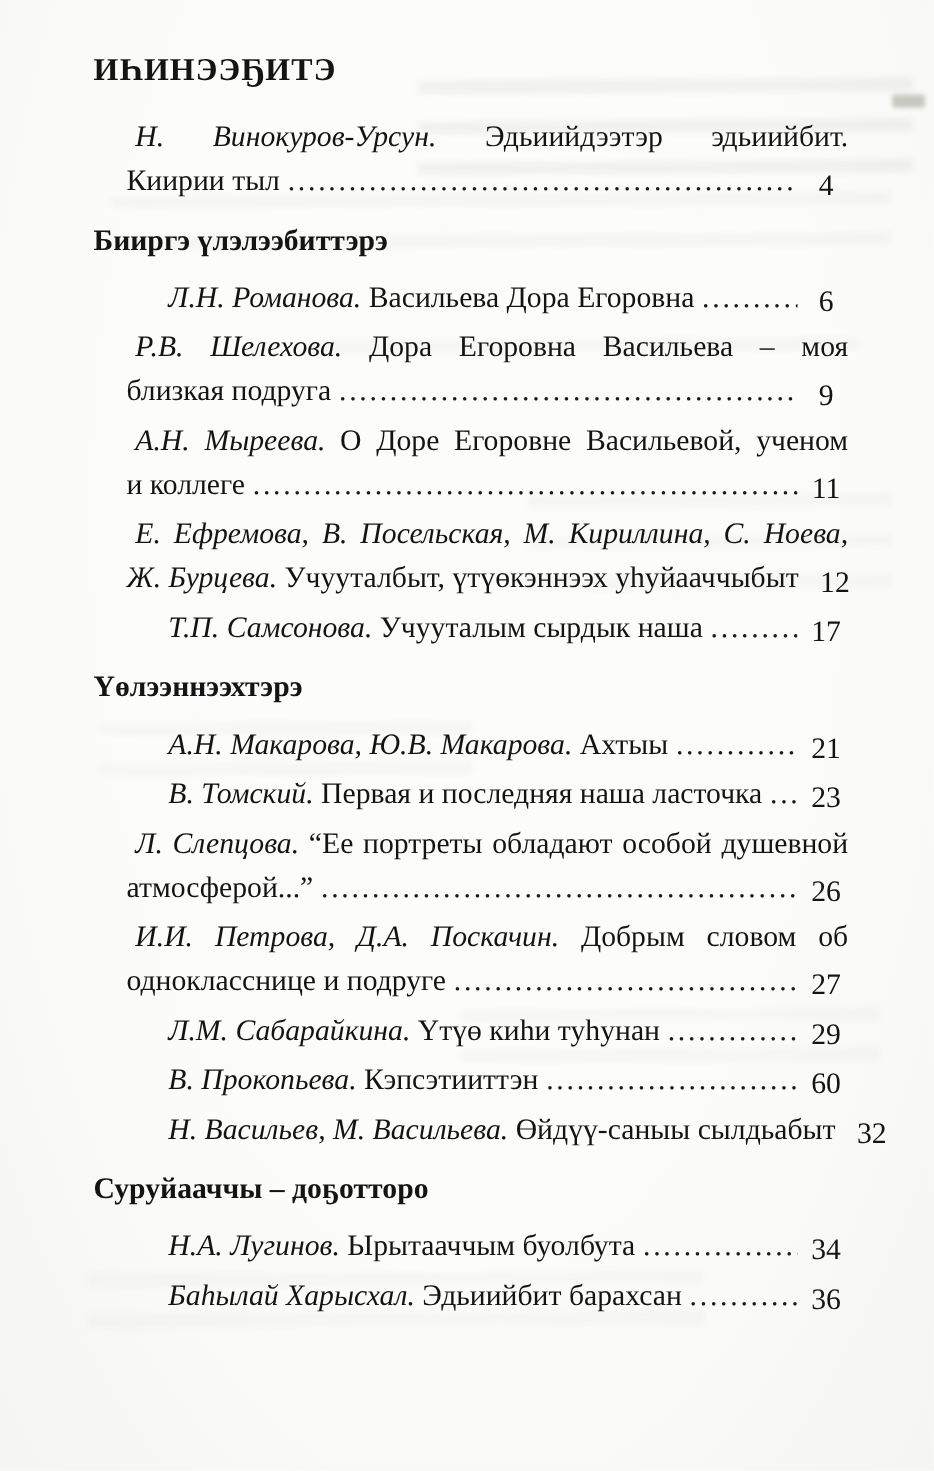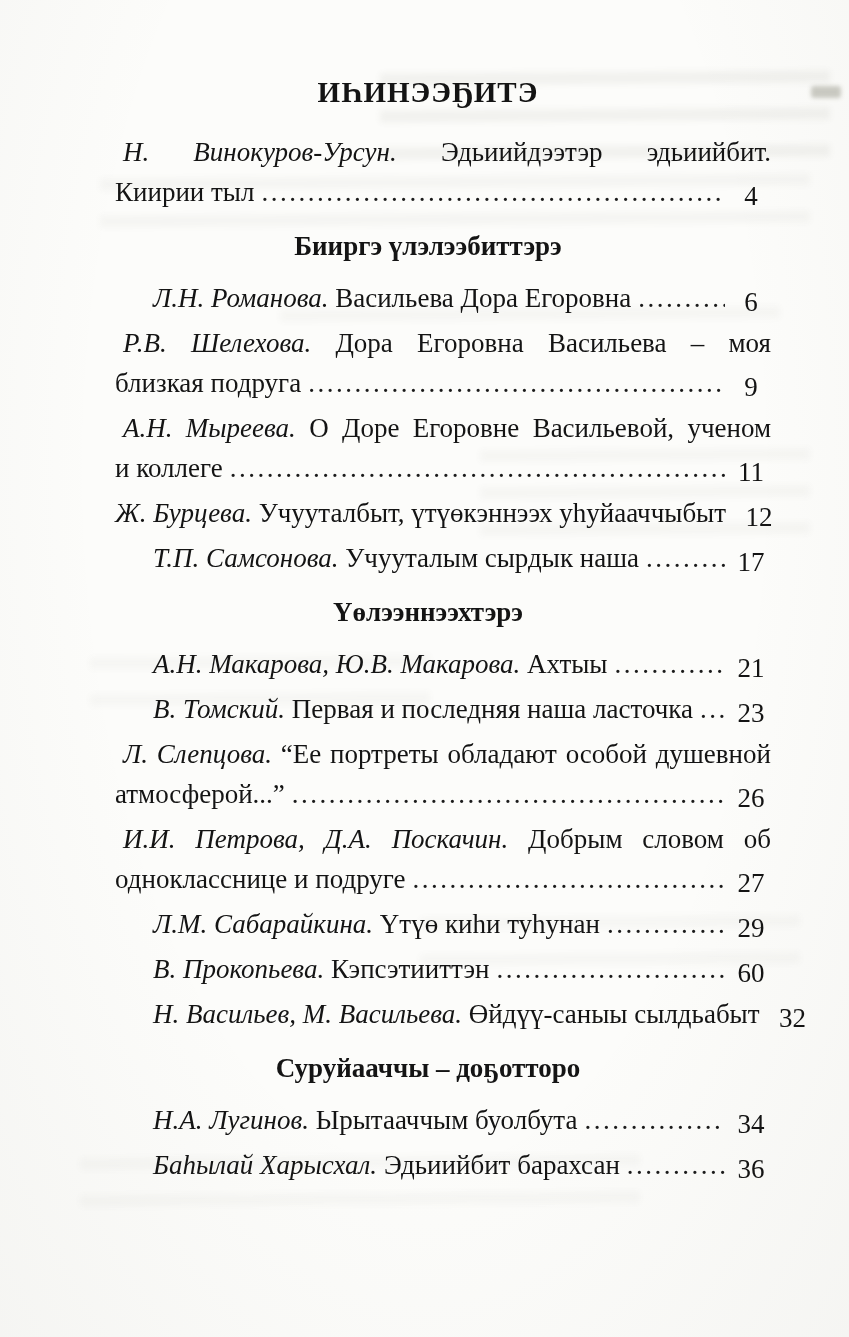--- a/index.html
+++ b/index.html
@@ -16,30 +16,29 @@
     background:
       radial-gradient(ellipse at 50% 35%, rgba(255,255,255,0) 55%, rgba(90,90,75,0.045) 100%),
       #fcfcfa;
   }
   .page-inner {
     position: absolute;
     left: 85px; top: 44px;
     width: 686px;
   }
   .toc-title {
-    text-align: center;
+    text-align: left;
     font-weight: bold;
     font-size: 29px;
     line-height: 40px;
     letter-spacing: 1px;
     margin-bottom: 20px;
-    margin-top: 28px;
   }
   .section-heading {
-    text-align: center;
+    text-align: left;
     font-weight: bold;
     font-size: 27px;
     line-height: 40px;
     margin: 14px 0 12px 0;
   }
   .entry {
     font-size: 27px;
     line-height: 40px;
     margin-bottom: 5px;
   }
@@ -139,20 +138,21 @@
         </div>
         <div class="entry">
           <div class="pre-line indent"><span class="author">А.Н. Мыреева.</span><span class="title-text"> О Доре Егоровне Васильевой, ученом</span></div>
           <div class="last-line">
             <span class="lk"><span class="title-text">и коллеге</span></span>
             <span class="dots">........................................................................................................................................................................................................</span>
             <span class="pg">11</span>
           </div>
         </div>
         <div class="entry">
+          <div class="pre-line indent"><span class="author">Е. Ефремова, В. Посельская, М. Кириллина, С. Ноева,</span></div>
           <div class="last-line">
             <span class="lk"><span class="author">Ж. Бурцева.</span><span class="title-text"> Учууталбыт, үтүөкэннээх уһуйааччыбыт</span></span>
             <span class="dots">........................................................................................................................................................................................................</span>
             <span class="pg">12</span>
           </div>
         </div>
         <div class="entry">
           <div class="last-line indent">
             <span class="lk"><span class="author">Т.П. Самсонова.</span><span class="title-text"> Учууталым сырдык наша</span></span>
             <span class="dots">........................................................................................................................................................................................................</span>

